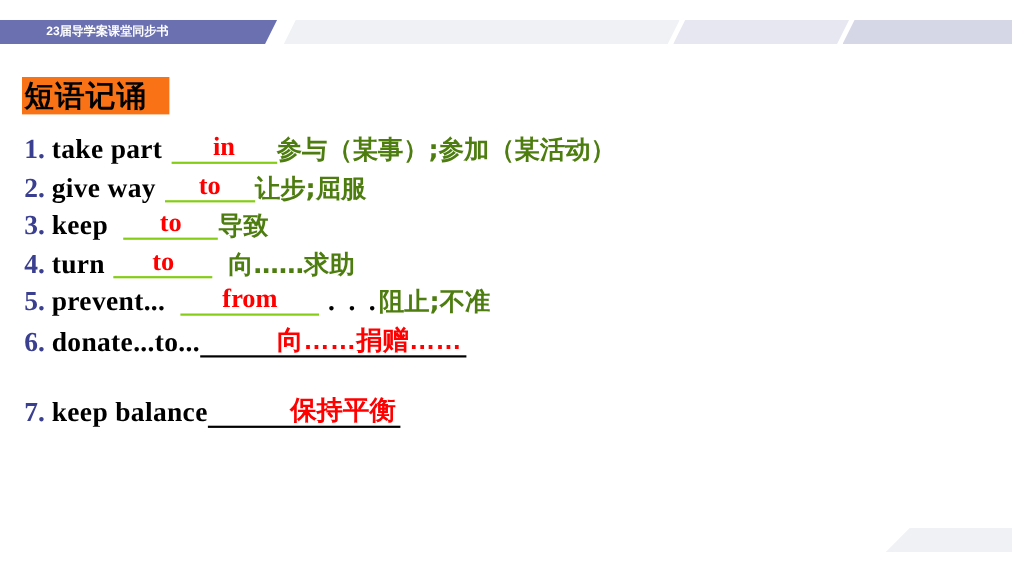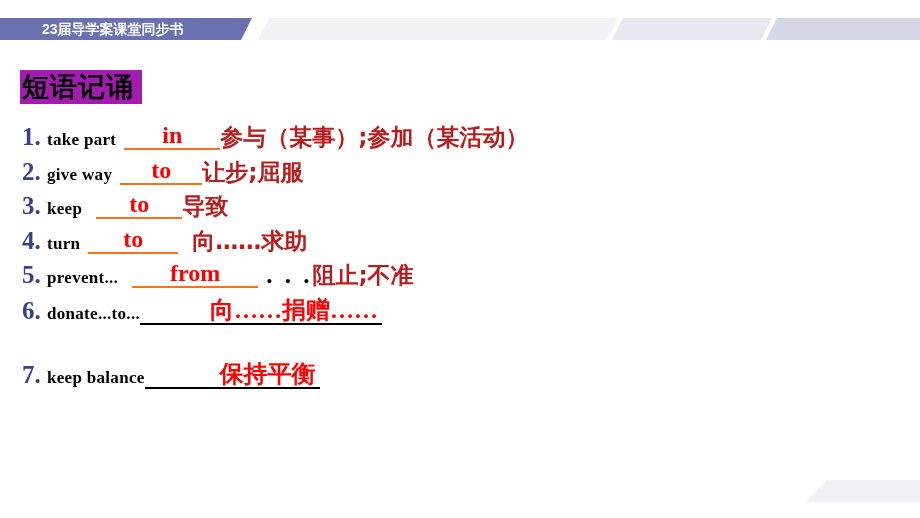--- a/index.html
+++ b/index.html
@@ -55,48 +55,48 @@
   }
   .band-label {
     position: absolute;
     left: 42px;
     top: 19px;
     height: 20px;
     line-height: 20px;
     color: #ffffff;
     font-family: "Liberation Sans", "DejaVu Sans", sans-serif;
     font-weight: bold;
-    font-size: 14px;
+    font-size: 11px;
     letter-spacing: 0px;
     white-space: nowrap;
   }
 
   
   .footer-shape {
     position: absolute;
     left: 805px;
     top: 480px;
     width: 115px;
     height: 22px;
     background: #f0f1f5;
     clip-path: polygon(22px 0, 100% 0, 100% 100%, 0 100%);
   }
 
   
   .section-title {
     position: absolute;
     left: 20px;
     top: 70px;
-    background: #a21caf;
+    background: #f97316;
     color: #000000;
     font-family: "Liberation Sans", "DejaVu Sans", sans-serif;
     font-weight: bold;
     font-size: 27px;
     line-height: 34px;
-    padding: 0 8px 0 2px;
+    padding: 0 20px 0 2px;
     white-space: nowrap;
     letter-spacing: 1px;
   }
 
   
   .phrase-list {
     position: absolute;
     left: 22px;
     top: 120px;
     width: 880px;
@@ -110,28 +110,28 @@
   .num {
     color: #3b3f8f;
     font-family: "Liberation Serif", "DejaVu Serif", serif;
     font-weight: bold;
     font-size: 25px;
   }
   .eng {
     color: #000000;
     font-family: "Liberation Serif", "DejaVu Serif", serif;
     font-weight: bold;
-    font-size: 17px;
+    font-size: 25px;
     letter-spacing: 0.3px;
   }
   
   .blank {
     display: inline-block;
     position: relative;
-    border-bottom: 2px solid #f97316;
+    border-bottom: 2px solid #84cc16;
     height: 26px;
     vertical-align: -5px;
     text-align: center;
   }
   .blank .ans {
     position: absolute;
     left: 0;
     right: 0;
     bottom: 1px;
     text-align: center;
@@ -155,34 +155,34 @@
     border-bottom: 2px solid #000000;
     height: 30px;
     vertical-align: -6px;
     text-align: right;
   }
   .blank-cjk .ans-cjk {
     position: absolute;
     right: 4px;
     bottom: 0px;
     color: #ff0000;
-    font-family: Liberation Serif, serif;
+    font-family: Liberation Sans, sans-serif;
     font-weight: bold;
     font-size: 24px;
     line-height: 26px;
     white-space: nowrap;
     text-align: center;
   }
   .blank-cjk.b6 { width: 242px; }
   .blank-cjk.b7 { width: 175px; margin-top: 30px; }
   .blank-cjk.b8 { width: 172px; }
   .blank-cjk.b9 { width: 230px; }
 
   .cn {
-    color: #b91c1c;
+    color: #4d7c0f;
     font-family: "DejaVu Sans", "Liberation Sans", sans-serif;
     font-weight: bold;
     font-size: 23px;
     letter-spacing: 0px;
   }
   .dots {
     color: #000000;
     font-family: "Liberation Serif", "DejaVu Serif", serif;
     font-weight: bold;
     font-size: 25px;

